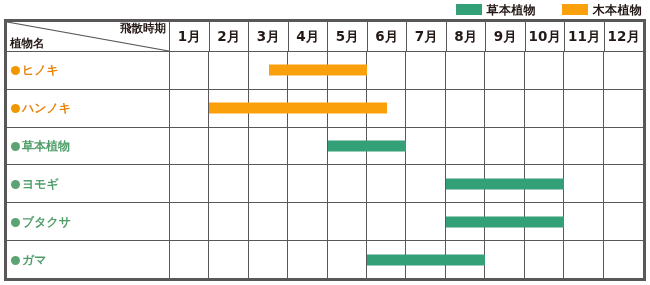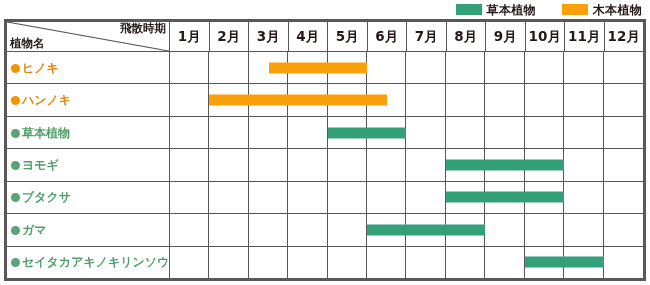--- a/index.html
+++ b/index.html
@@ -253,35 +253,17 @@
               <div class="gridcell" style="left: 41.6667%; width: 8.33333%;"></div>
               <div class="gridcell" style="left: 50%; width: 8.33333%;"></div>
               <div class="gridcell" style="left: 58.3333%; width: 8.33333%;"></div>
               <div class="gridcell" style="left: 66.6667%; width: 8.33333%;"></div>
               <div class="gridcell" style="left: 75%; width: 8.33333%;"></div>
               <div class="gridcell" style="left: 83.3333%; width: 8.33333%;"></div>
               <div class="gridcell last" style="left: 91.6667%; width: 8.33333%;"></div>
               <div class="bar herb" style="left: 41.6667%; width: 25%; background: rgb(52, 160, 119);"></div>
             </td>
           </tr>
-          <tr>
-            <td class="name herb"><span class="dot"></span><span>セイタカアキノキリンソウ</span></td>
-            <td class="track" colspan="12">
-              <div class="gridcell" style="left: 0%; width: 8.33333%;"></div>
-              <div class="gridcell" style="left: 8.33333%; width: 8.33333%;"></div>
-              <div class="gridcell" style="left: 16.6667%; width: 8.33333%;"></div>
-              <div class="gridcell" style="left: 25%; width: 8.33333%;"></div>
-              <div class="gridcell" style="left: 33.3333%; width: 8.33333%;"></div>
-              <div class="gridcell" style="left: 41.6667%; width: 8.33333%;"></div>
-              <div class="gridcell" style="left: 50%; width: 8.33333%;"></div>
-              <div class="gridcell" style="left: 58.3333%; width: 8.33333%;"></div>
-              <div class="gridcell" style="left: 66.6667%; width: 8.33333%;"></div>
-              <div class="gridcell" style="left: 75%; width: 8.33333%;"></div>
-              <div class="gridcell" style="left: 83.3333%; width: 8.33333%;"></div>
-              <div class="gridcell last" style="left: 91.6667%; width: 8.33333%;"></div>
-              <div class="bar herb" style="left: 75%; width: 16.6667%; background: rgb(52, 160, 119);"></div>
-            </td>
-          </tr>
         </tbody>
     </table>
   </div>
 
 </div>
 
 </body></html>

